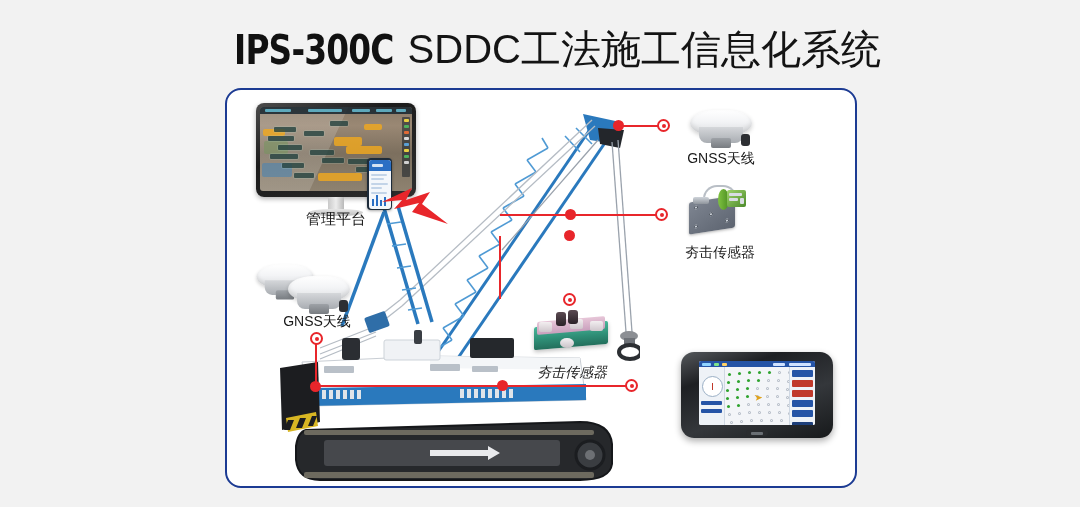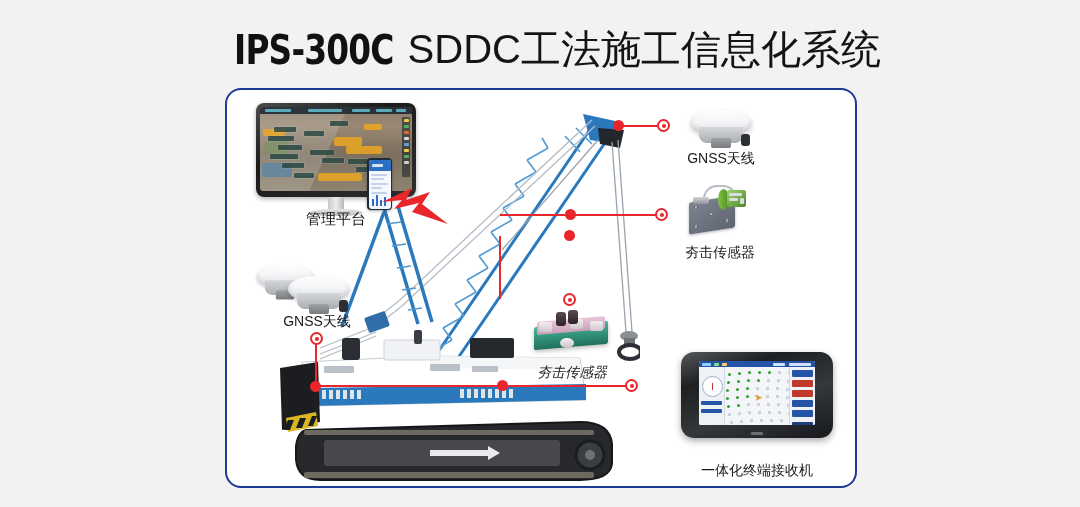--- a/index.html
+++ b/index.html
@@ -584,21 +584,20 @@
           <div class="tb-rbtn" style="top:13px;background:#c0392b;"></div>
           <div class="tb-rbtn" style="top:23px;background:#c0392b;"></div>
           <div class="tb-rbtn" style="top:33px;background:#2554a6;"></div>
           <div class="tb-rbtn" style="top:43px;background:#2554a6;"></div>
           <div class="tb-rbtn" style="top:55px;background:#1e3f7a;"></div>
         </div>
       </div>
       <div class="tb-home"></div>
     </div>
   </div>
-  <div class="lbl" style="left:677px;top:462px;width:160px;">一体化终端接收机</div>
 
   <div class="dot" style="left:657px;top:119px;"></div>
   <div class="dot solid" style="left:613px;top:120px;"></div>
   <div class="dot" style="left:655px;top:208px;"></div>
   <div class="dot solid" style="left:565px;top:209px;"></div>
   <div class="dot solid" style="left:564px;top:230px;"></div>
   <div class="dot" style="left:563px;top:293px;"></div>
   <div class="dot" style="left:625px;top:379px;"></div>
   <div class="dot solid" style="left:497px;top:380px;"></div>
   <div class="dot solid" style="left:310px;top:381px;"></div>

